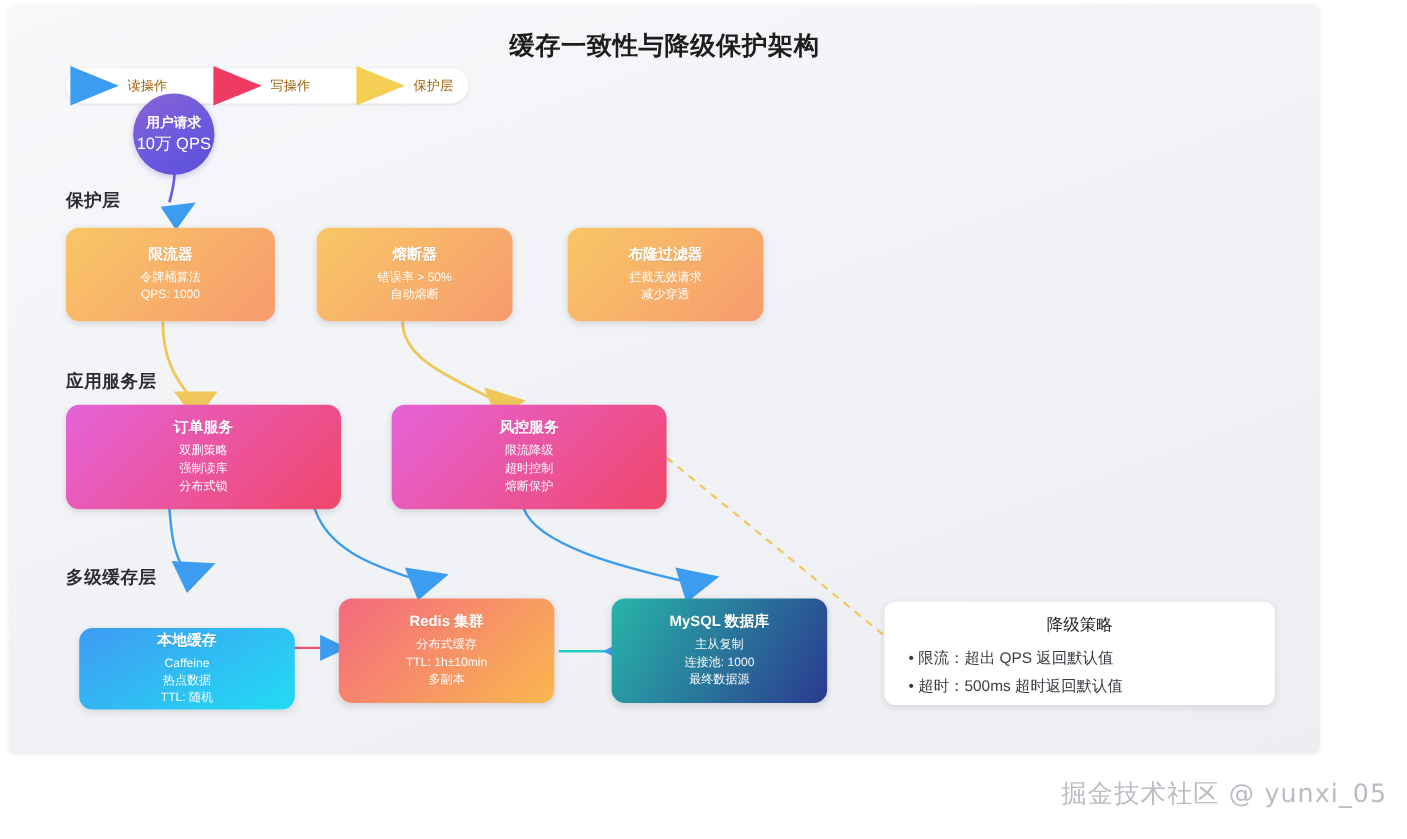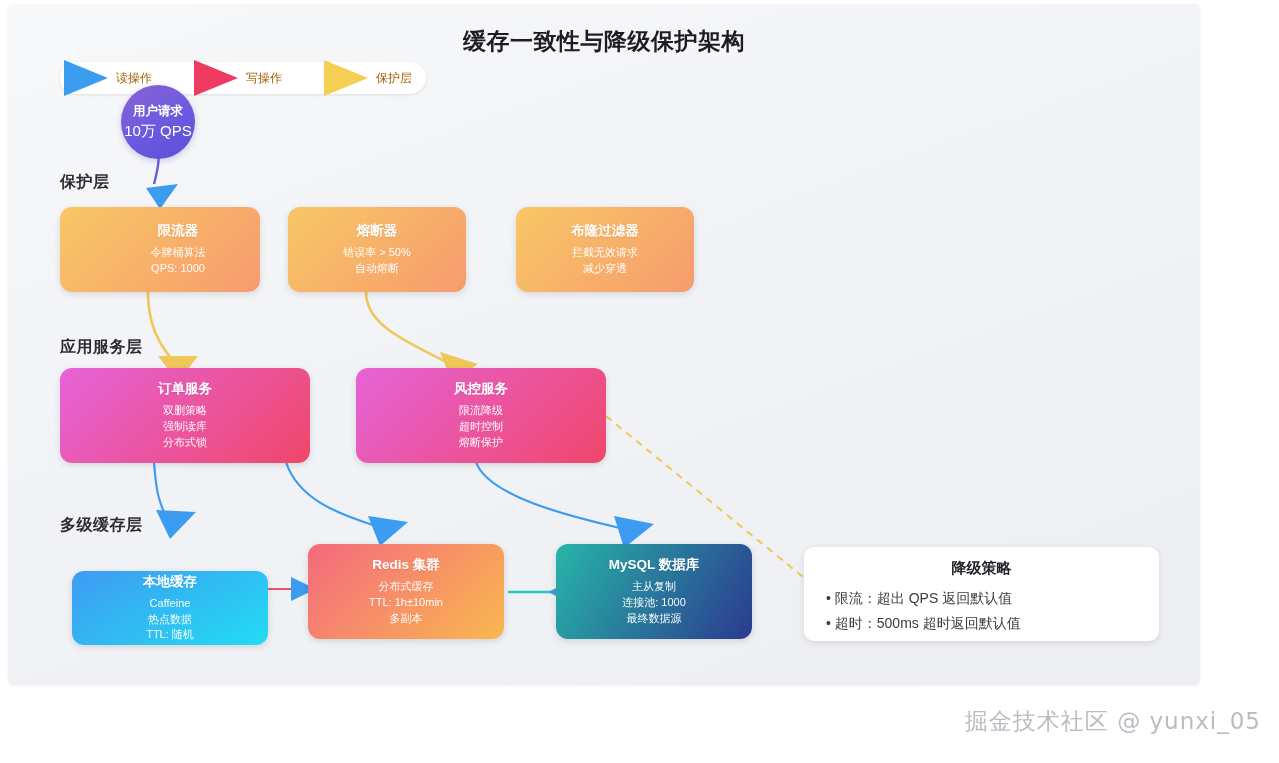--- a/index.html
+++ b/index.html
@@ -141,21 +141,21 @@
   .info-panel {
     position: absolute;
     background: #ffffff;
     border-radius: 10px;
     box-shadow: 0 2px 7px rgba(0,0,0,0.10);
     padding: 12px 16px 14px 16px;
     box-sizing: border-box;
   }
   .info-title {
     font-size: 15px;
-    font-weight: bold;
+    font-weight: normal;
     color: #23232a;
     text-align: center;
     margin-bottom: 8px;
   }
   .info-item {
     font-size: 14px;
     color: #3a3a42;
     line-height: 1.75;
     padding-left: 6px;
   }
@@ -227,21 +227,21 @@
       </div>
     </div>
 
     <div class="circle-node" style="left:113px; top:81px;">
       <div class="circle-title">用户请求</div>
       <div class="circle-sub">10万 QPS</div>
     </div>
 
     <div class="section-label" style="left:52px; top:168px;">保护层</div>
 
-    <div class="node-box" style="left:52px; top:203px; width:164px; height:85px; background:linear-gradient(135deg,#f8c765 0%,#f79b6e 100%);padding-left:36px;">
+    <div class="node-box" style="left:52px; top:203px; width:190px; height:85px; background:linear-gradient(135deg,#f8c765 0%,#f79b6e 100%);">
       <div class="node-title">限流器</div>
       <div class="node-line">令牌桶算法</div>
       <div class="node-line">QPS: 1000</div>
     </div>
 
     <div class="node-box" style="left:280px; top:203px; width:178px; height:85px; background:linear-gradient(135deg,#f8c765 0%,#f79b6e 100%);">
       <div class="node-title">熔断器</div>
       <div class="node-line">错误率 &gt; 50%</div>
       <div class="node-line">自动熔断</div>
     </div>

